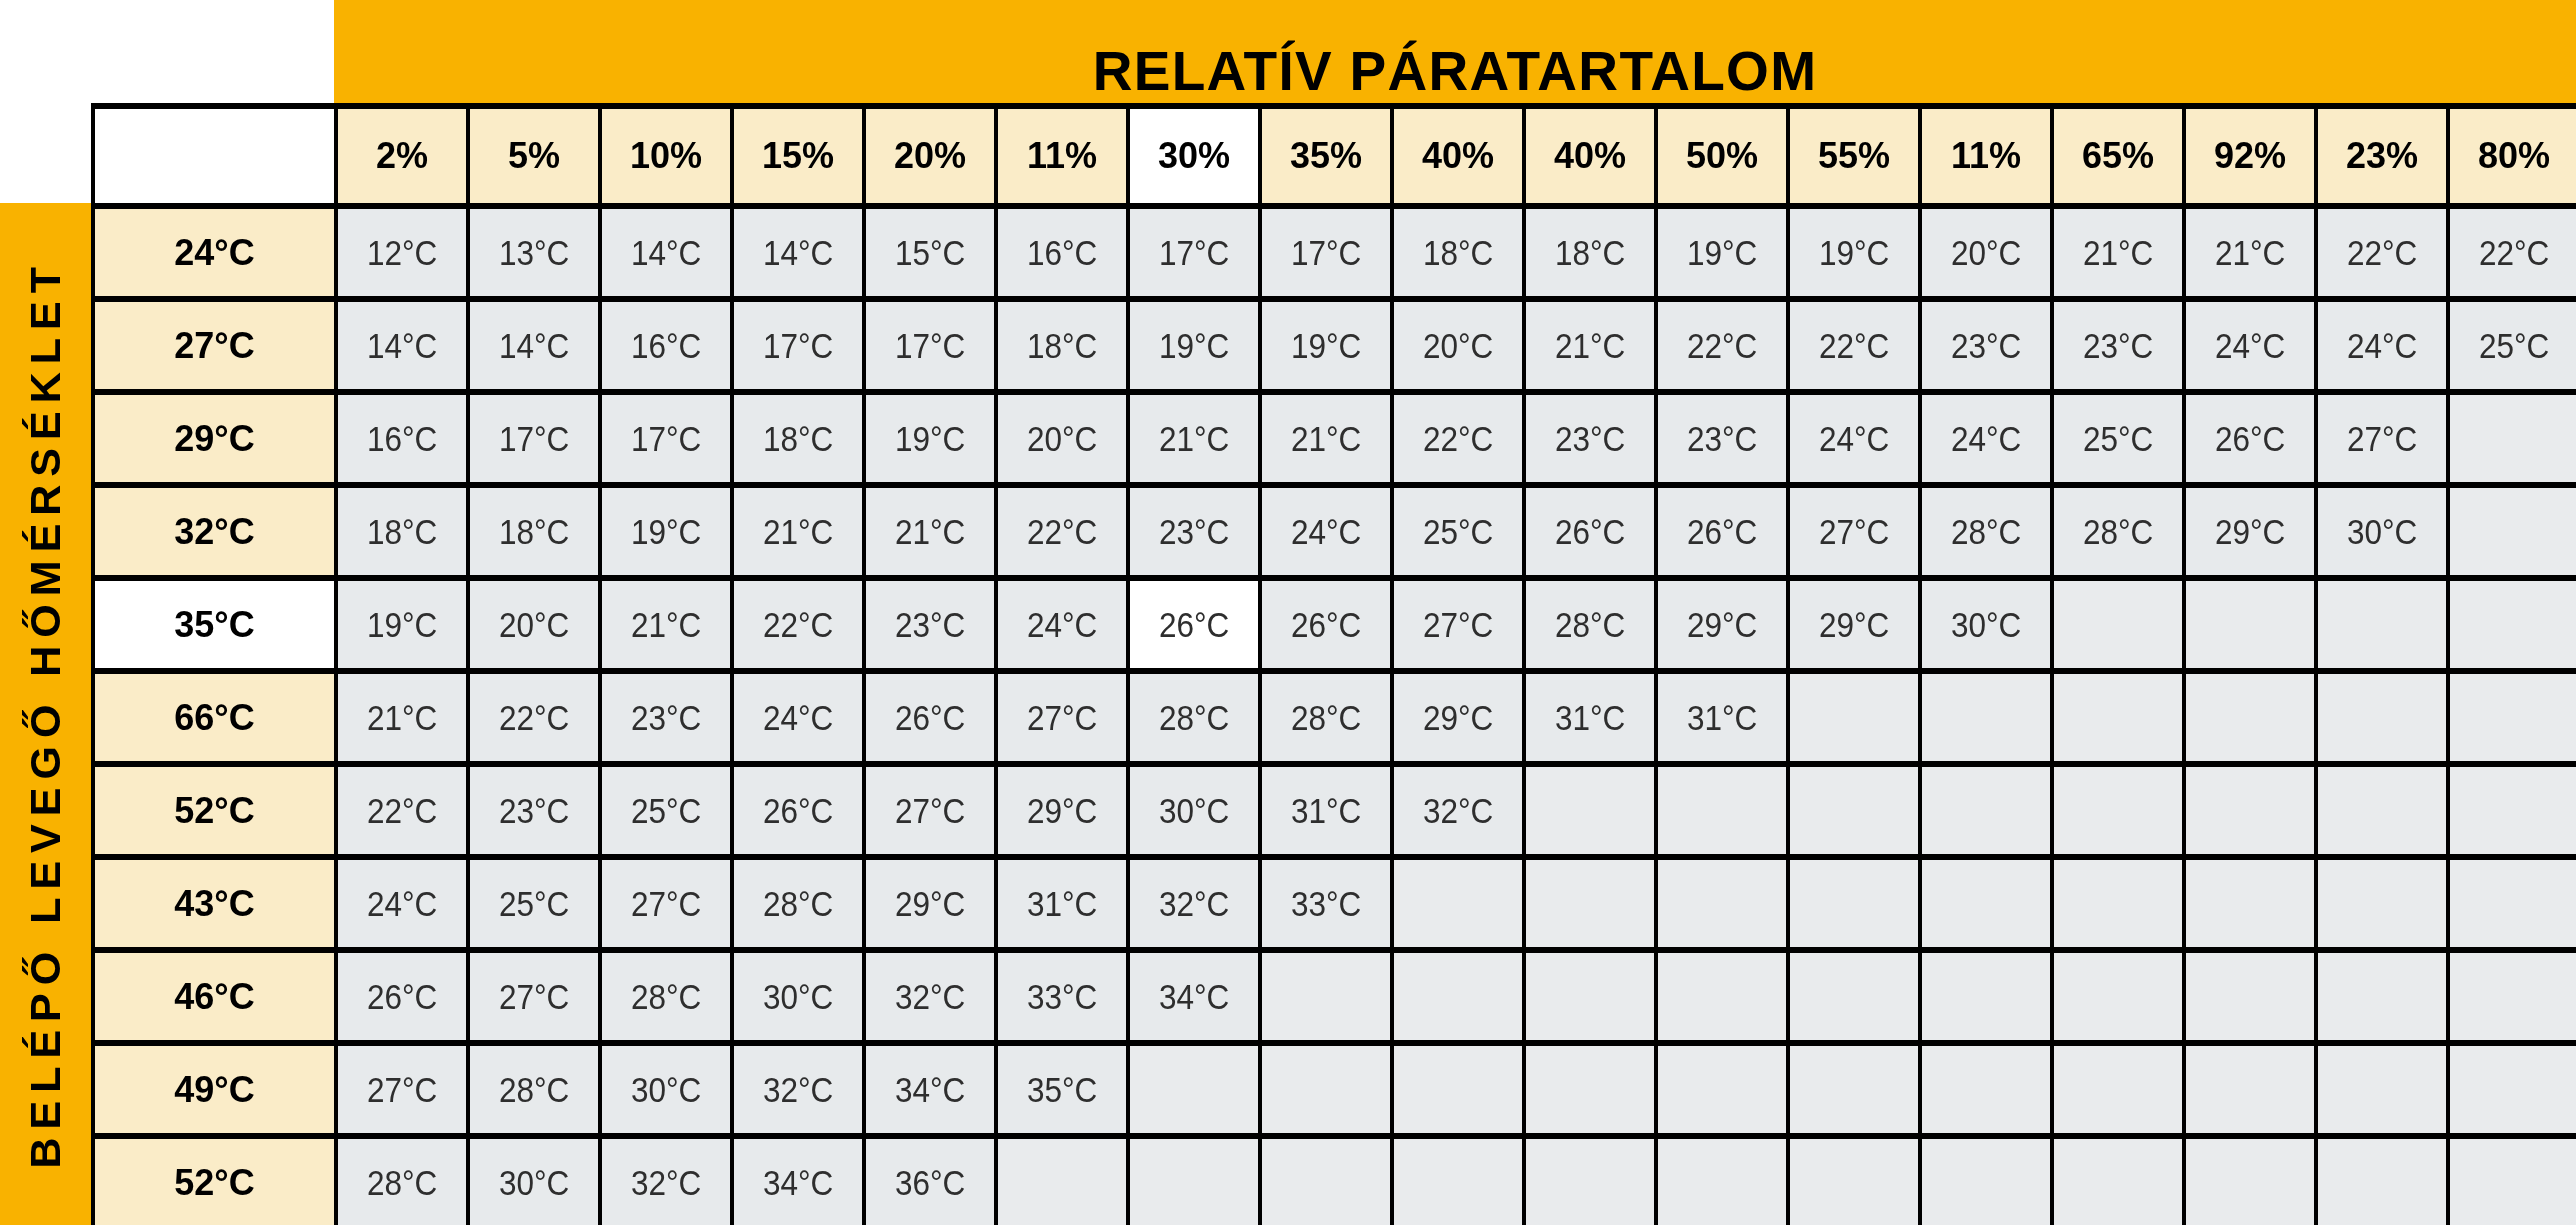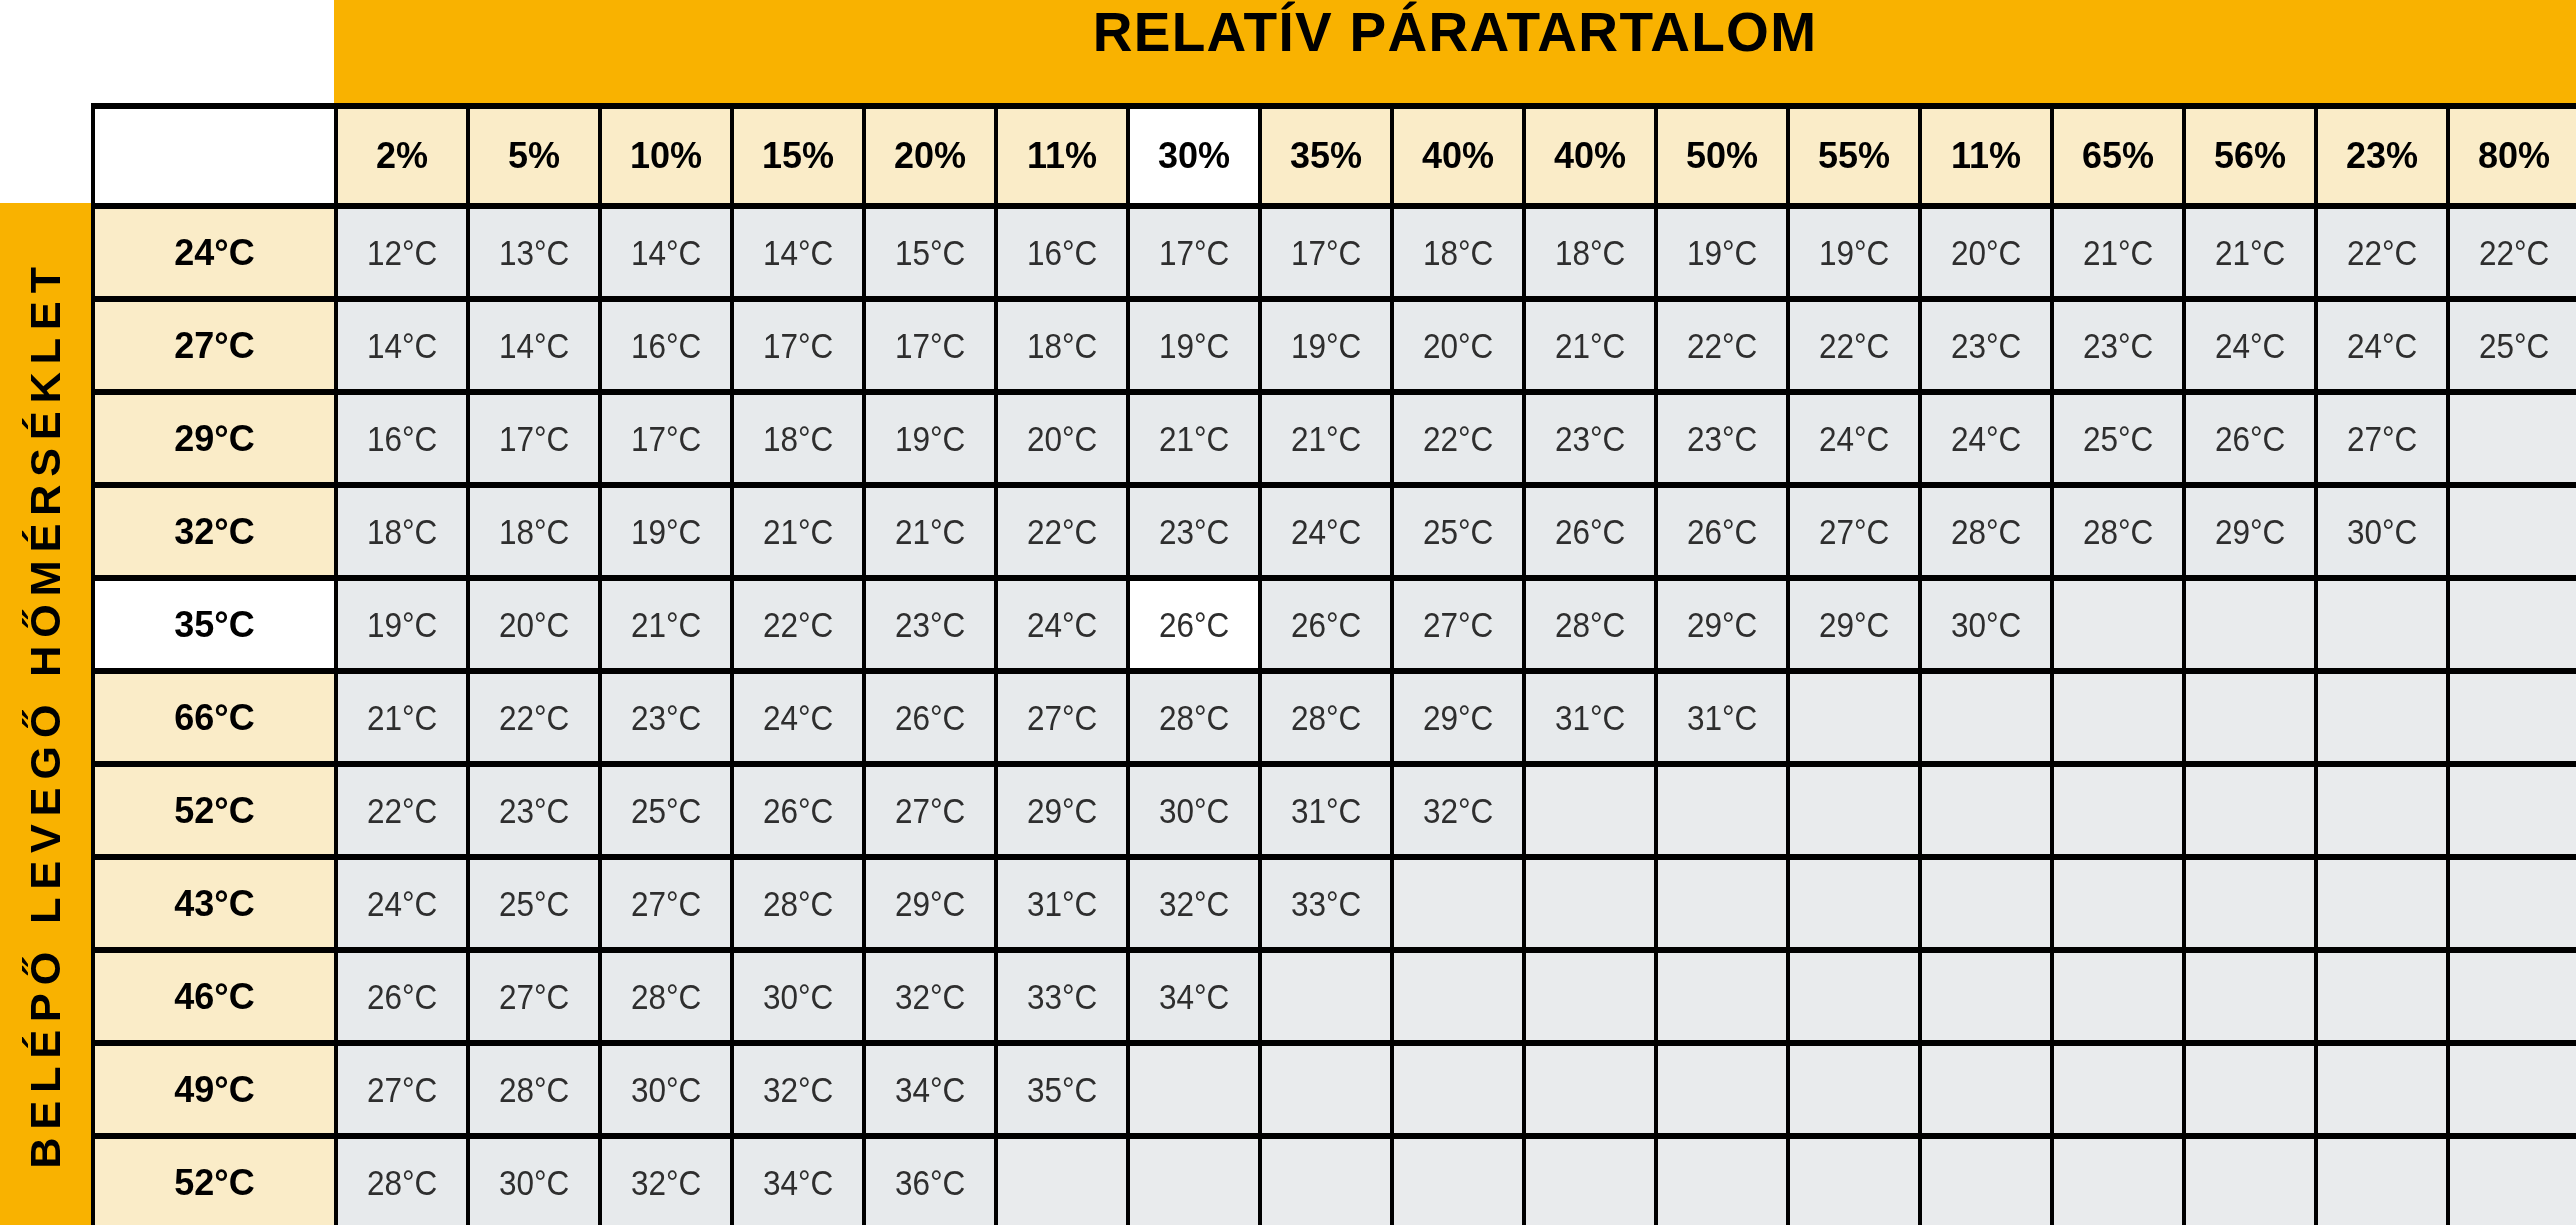--- a/index.html
+++ b/index.html
@@ -18,21 +18,21 @@
     position:relative;
     width:2576px;height:1225px;
     background:#fff;
     overflow:hidden;
     font-family:"Liberation Sans", sans-serif;
   }
   
   .title-band{
     position:absolute;left:334px;top:0;width:2242px;height:103px;
     background:var(--yellow);
-    display:flex;align-items:flex-start;justify-content:center;
+    display:flex;align-items:flex-end;justify-content:center;
   }
   .title-band span{
     font-size:55px;font-weight:bold;color:var(--headertext);
     letter-spacing:1.3px;white-space:nowrap;
   }
   
   .vstrip{
     position:absolute;left:0;top:203px;width:91px;height:1022px;
     background:var(--yellow);
     display:flex;align-items:center;justify-content:center;
@@ -121,21 +121,21 @@
           <th>20%</th>
           <th>11%</th>
           <th class="hl">30%</th>
           <th>35%</th>
           <th>40%</th>
           <th>40%</th>
           <th>50%</th>
           <th>55%</th>
           <th>11%</th>
           <th>65%</th>
-          <th>56%</th>
+          <th>92%</th>
           <th>23%</th>
           <th>80%</th>
         </tr>
     </thead>
     <tbody>
         <tr>
           <th>24°C</th>
           <td><span class="v">12°C</span></td>
           <td><span class="v">13°C</span></td>
           <td><span class="v">14°C</span></td>

